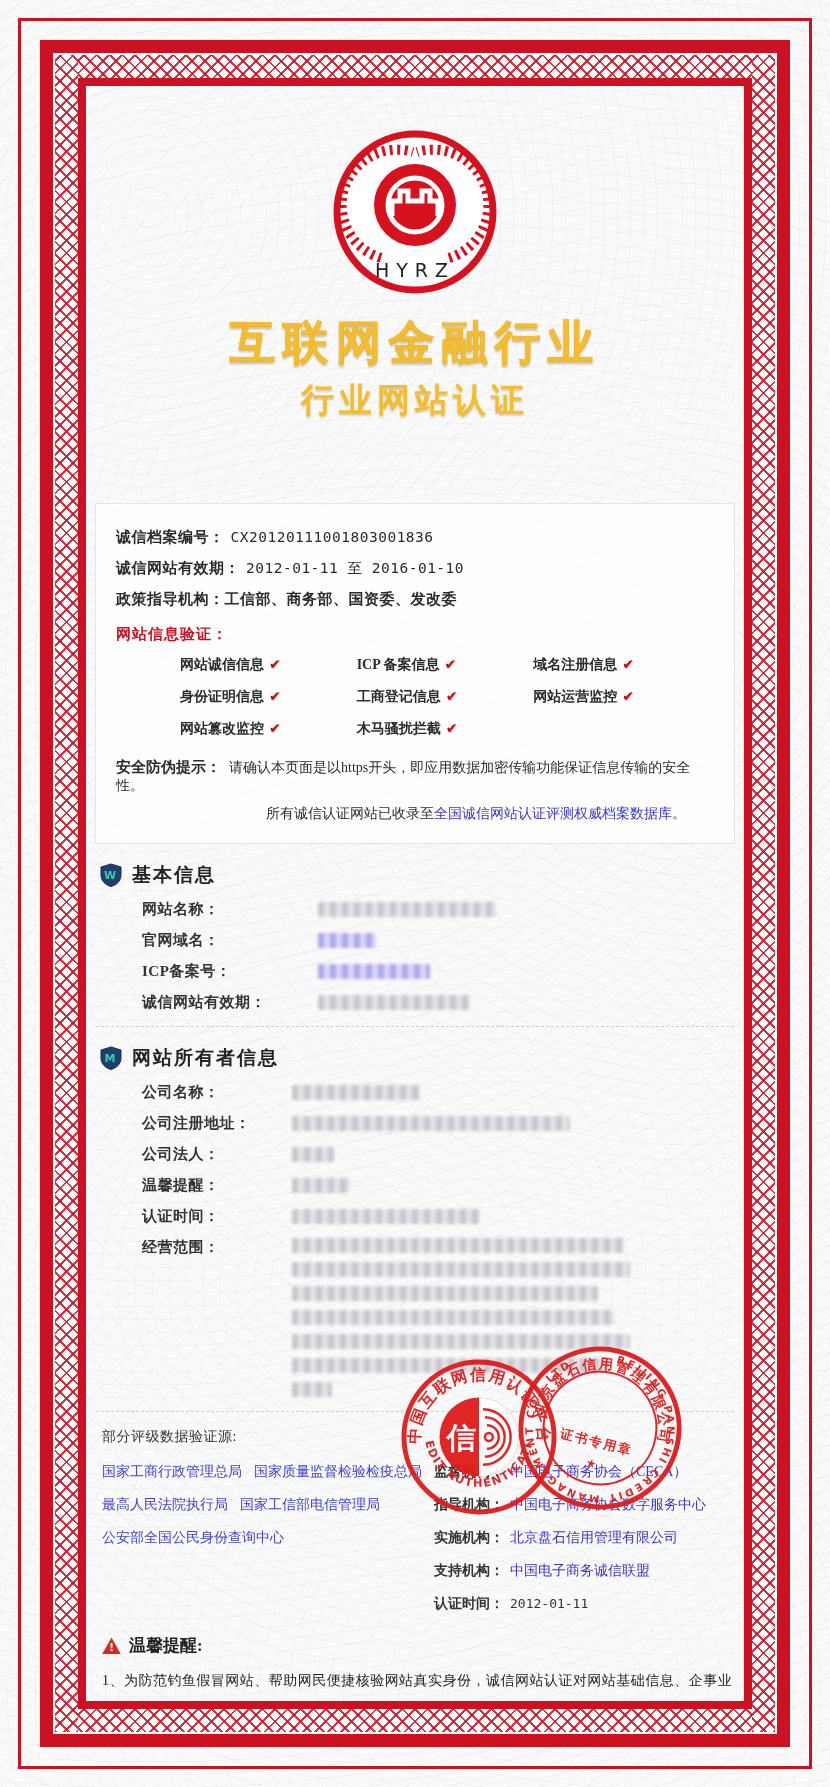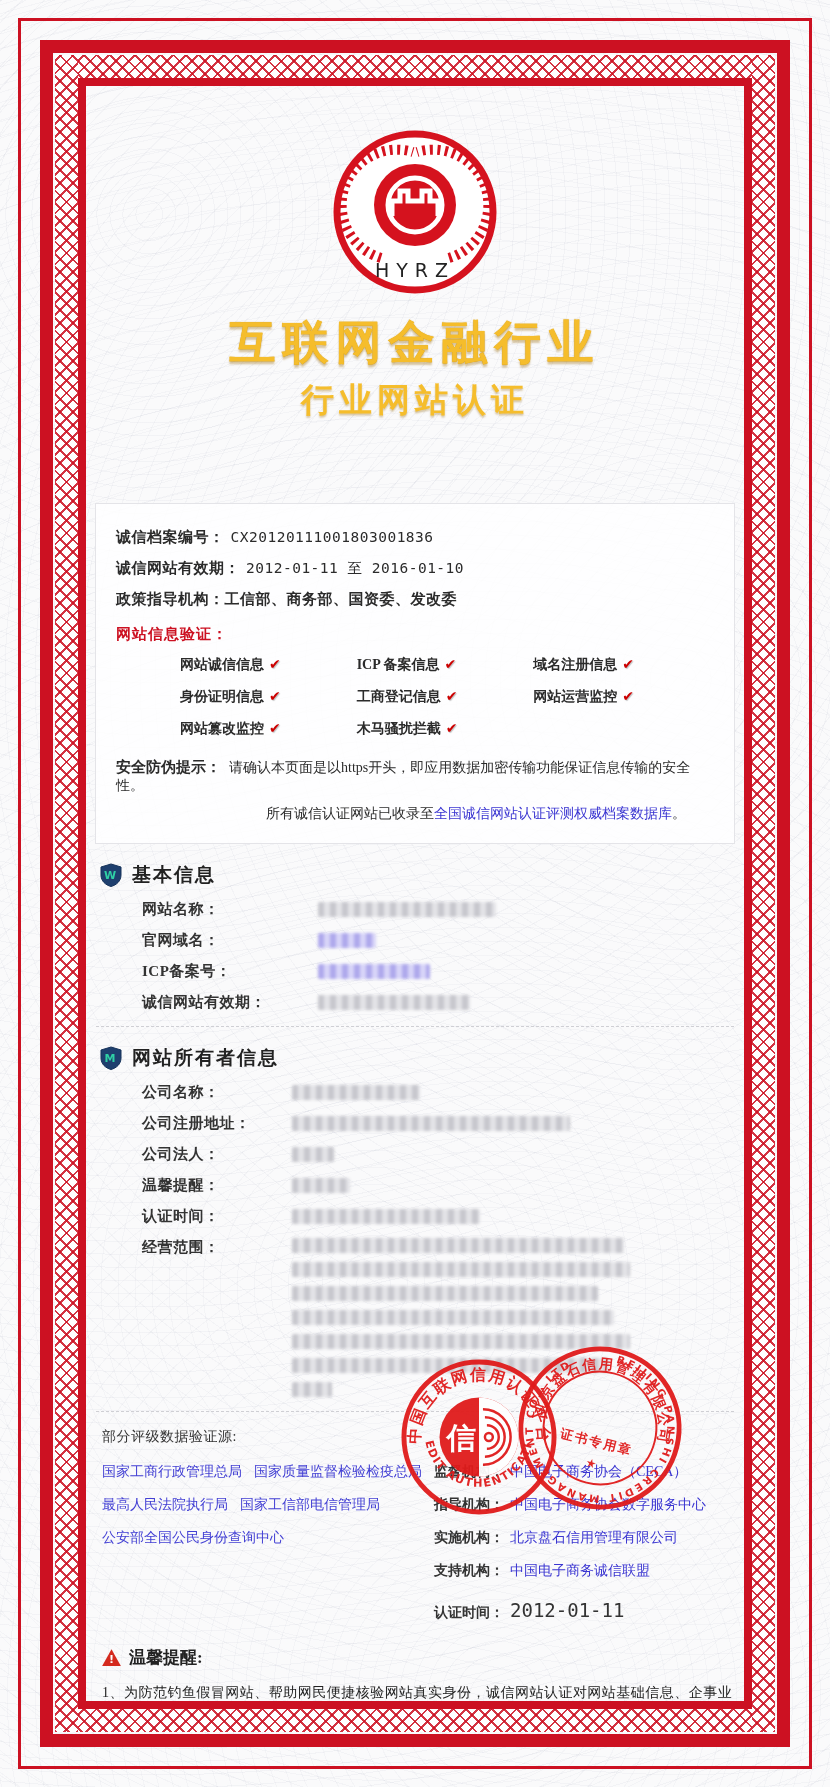--- a/index.html
+++ b/index.html
@@ -69,21 +69,21 @@
   .sources{margin:16px 12px 0 16px;font-size:14px;}
   .src-title{color:#333;margin-bottom:10px;letter-spacing:.5px;}
   .src-cols{display:flex;}
   .src-left{width:332px;}
   .src-line{line-height:2.35;}
   .src-link{color:#4340d4;margin-right:12px;cursor:pointer;}
   .src-right{flex:1;}
   .agency-row{line-height:2.35;}
   .agency-lbl{color:#333;font-weight:bold;margin-right:6px;}
   .agency-val{color:var(--blue);cursor:pointer;}
-  .agency-val.plain{color:#333;cursor:default;font-family:"DejaVu Sans Mono",monospace;font-size:19px;}
+  .agency-val.plain{color:#333;cursor:default;font-family:"DejaVu Sans Mono",monospace;font-size:13px;}
 
   .reminder{margin:14px 12px 0 16px;}
   .rem-title{display:flex;align-items:center;gap:8px;font-size:17px;font-weight:bold;color:#222;}
   .warn-icon{width:19px;height:17px;background:#d42a1e;clip-path:polygon(50% 0,100% 100%,0 100%);
     display:inline-flex;align-items:flex-end;justify-content:center;color:#fff;font-size:11px;
     font-weight:bold;font-family:"DejaVu Sans",sans-serif;line-height:1.1;}
   .reminder p{font-size:14px;color:#222;line-height:2.0;margin-top:10px;text-align:justify;letter-spacing:.3px;}
 
   .stamp{position:absolute;opacity:.95;pointer-events:none;}
   .stamp1{left:314px;top:1272px;}

